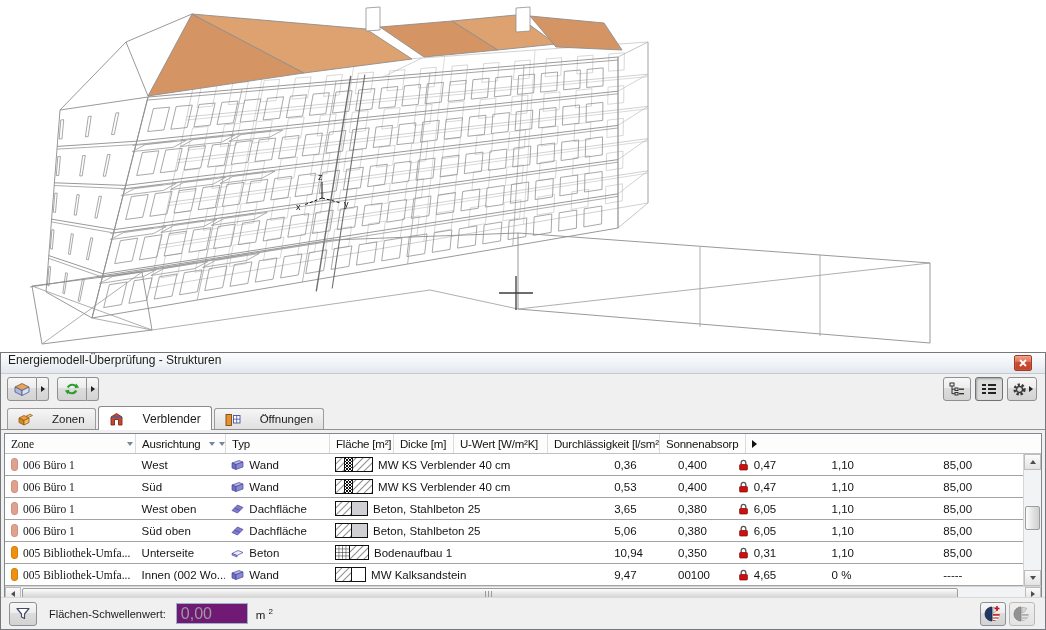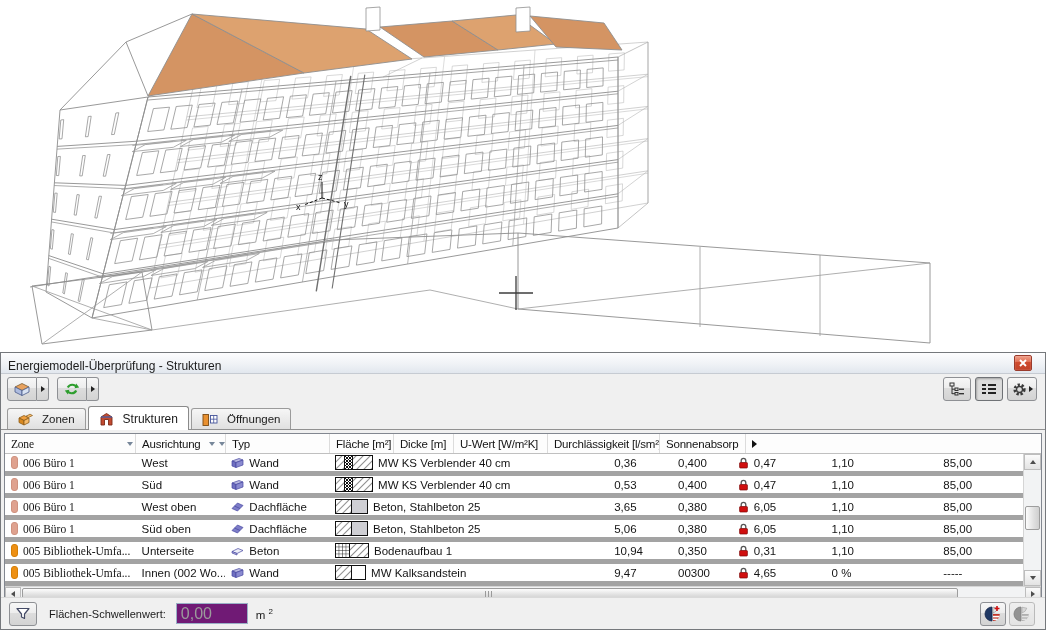--- a/index.html
+++ b/index.html
@@ -15,21 +15,21 @@
 
   
   .palette{
     position:absolute;left:0;top:352px;width:1046px;height:278px;
     box-sizing:border-box;border:1px solid #75787c;background:#f0f0f0;
   }
   .titlebar{
     position:relative;height:20px;
     background:linear-gradient(#fdfdfe,#eef1f5 60%,#e2e7ee);
     border-bottom:1px solid #c6cbd2;
-    display:flex;align-items:flex-end;padding-left:7px;
+    display:flex;align-items:flex-start;padding-left:7px;
   }
   .titlebar .title{font-size:12px;color:#1c1c1c;}
   .close-btn{
     position:absolute;right:13px;top:2px;width:16px;height:14px;
     border:1px solid #9a3b2c;border-radius:2px;
     background:linear-gradient(#f0a18c,#e06b4f 45%,#cf4a2d 46%,#c2432a);
     display:flex;align-items:center;justify-content:center;
     box-shadow:inset 0 0 1px rgba(255,255,255,.7);cursor:default;
   }
   
@@ -45,21 +45,21 @@
   .btn.pressed{
     background:#dcdcdc;border-color:#6f7276;
     box-shadow:inset 1px 1px 2px rgba(0,0,0,.25);
   }
   .tri-r{width:0;height:0;border-top:3px solid transparent;border-bottom:3px solid transparent;border-left:4px solid #222;}
   .view-group{position:absolute;right:8px;top:3px;display:flex;align-items:center;}
   .btn.gear{width:30px;display:flex;gap:2px;}
   
   .tabbar{height:25px;display:flex;align-items:flex-end;padding-left:6px;border-bottom:1px solid #919191;background:#f0f0f0;}
   .tab{
-    box-sizing:border-box;height:21px;display:flex;align-items:center;gap:9px;
+    box-sizing:border-box;height:21px;display:flex;align-items:center;gap:19px;
     padding:0 10px;margin-right:2px;font-size:11.5px;color:#1a1a1a;
     border:1px solid #9b9b9b;border-bottom:none;border-radius:3px 3px 0 0;
     background:linear-gradient(#f6f6f6,#e0e0e0);
   }
   .tab.active{
     height:24px;background:#ffffff;margin-bottom:-1px;border-color:#8a8a8a;
     font-size:12px;
   }
   
   .table{
@@ -72,21 +72,21 @@
     box-sizing:border-box;display:flex;align-items:center;gap:4px;
     padding:0 2px 0 6px;border-right:1px solid #dcdcdc;
     white-space:nowrap;overflow:hidden;letter-spacing:-0.2px;
   }
   .th:last-child{border-right:none;}
   .sort{width:0;height:0;border-left:3.5px solid transparent;border-right:3.5px solid transparent;border-top:4px solid #77879a;margin-top:1px;}
   .th-more{width:17px;display:flex;align-items:center;justify-content:center;border-right:none;padding:0;}
   .tri-more{width:0;height:0;border-top:4px solid transparent;border-bottom:4px solid transparent;border-left:5px solid #111;}
   .tbody{display:flex;height:132px;}
   .rows{flex:1;overflow:hidden;}
-  .tr{display:flex;height:22px;box-sizing:border-box;border-bottom:5px solid #a3a3a3;background:#fff;}
+  .tr{display:flex;height:22px;box-sizing:border-box;border-bottom:1px solid #a3a3a3;background:#fff;}
   .td{
     box-sizing:border-box;display:flex;align-items:center;gap:5px;
     padding-left:6px;white-space:nowrap;overflow:hidden;
   }
   .c0{width:131px;font-family:Liberation Serif, serif;} .c1{width:90px;} .c2{width:104px;} .c3{width:280px;}
   .c4{width:64px;} .c5{width:60px;} .c6{width:94px;} .c7{width:112px;} .c8{width:86px;}
   .chip{width:7px;height:13px;border-radius:3px;flex:none;}
   .chip.salmon{background:#dfa28f;border:1px solid #cf9280;box-sizing:border-box;}
   .chip.orange{background:#ee9013;border:1px solid #d57f08;box-sizing:border-box;}
   .swatch{flex:none;display:block;}
@@ -494,21 +494,21 @@
         <polygon points="6,7.5 11,5 11,9.5 6,12" fill="#f6ba6a" stroke="#8a5a18" stroke-width="0.8"></polygon>
         <polygon points="8,3.2 12,1.2 14.5,2.5 10.5,4.5" fill="#f6ba6a" stroke="#8a5a18" stroke-width="0.7"></polygon>
       </svg>
       <span>Zonen</span>
     </div>
     <div class="tab active">
       <svg width="15" height="14" viewBox="0 0 15 14">
         <path d="M2,13 L2,5 L7.5,1.5 L13,5 L13,13 L9.5,13 L9.5,7.5 L5.5,7.5 L5.5,13 Z" fill="#c24a30" stroke="#7c2a18" stroke-width="0.9"></path>
         <line x1="2" y1="5" x2="13" y2="5" stroke="#3a5fb0" stroke-width="1.2"></line>
       </svg>
-      <span>Strukturen</span>
+      <span>Verblender</span>
     </div>
     <div class="tab">
       <svg width="16" height="13" viewBox="0 0 16 13">
         <rect x="1" y="1.5" width="5.5" height="11" fill="#e89030" stroke="#7c4a12" stroke-width="0.9"></rect>
         <rect x="8.5" y="2.5" width="6.5" height="7.5" fill="#ffffff" stroke="#44539a" stroke-width="0.9"></rect>
         <line x1="11.7" y1="2.5" x2="11.7" y2="10" stroke="#44539a" stroke-width="0.8"></line>
         <line x1="8.5" y1="6.2" x2="15" y2="6.2" stroke="#44539a" stroke-width="0.8"></line>
       </svg>
       <span>Öffnungen</span>
     </div>
@@ -810,21 +810,21 @@
             <svg class="swatch" width="31" height="15" viewBox="0 0 31 15">
                 <rect x="0.5" y="0.5" width="16" height="14" fill="url(#hatch)" stroke="#111"></rect>
                 <rect x="16.5" y="0.5" width="14" height="14" fill="#ffffff" stroke="#111"></rect>
               </svg>
             <span>MW Kalksandstein</span>
             </div>
           <div class="td c4">
               <span>9,47</span>
             </div>
           <div class="td c5">
-              <span>00300</span>
+              <span>00100</span>
             </div>
           <div class="td c6">
             <svg width="11" height="12" viewBox="0 0 11 12">
                 <path d="M3.2,5.5 V3.6 A2.3,2.3 0 0 1 7.8,3.6 V5.5" fill="none" stroke="#555" stroke-width="1.3"></path>
                 <rect x="1.6" y="5.5" width="7.8" height="5.5" rx="0.8" fill="#d00f0f" stroke="#7a0707" stroke-width="0.7"></rect>
               </svg>
             <span>4,65</span>
             </div>
           <div class="td c7">
               <span>0 %</span>

